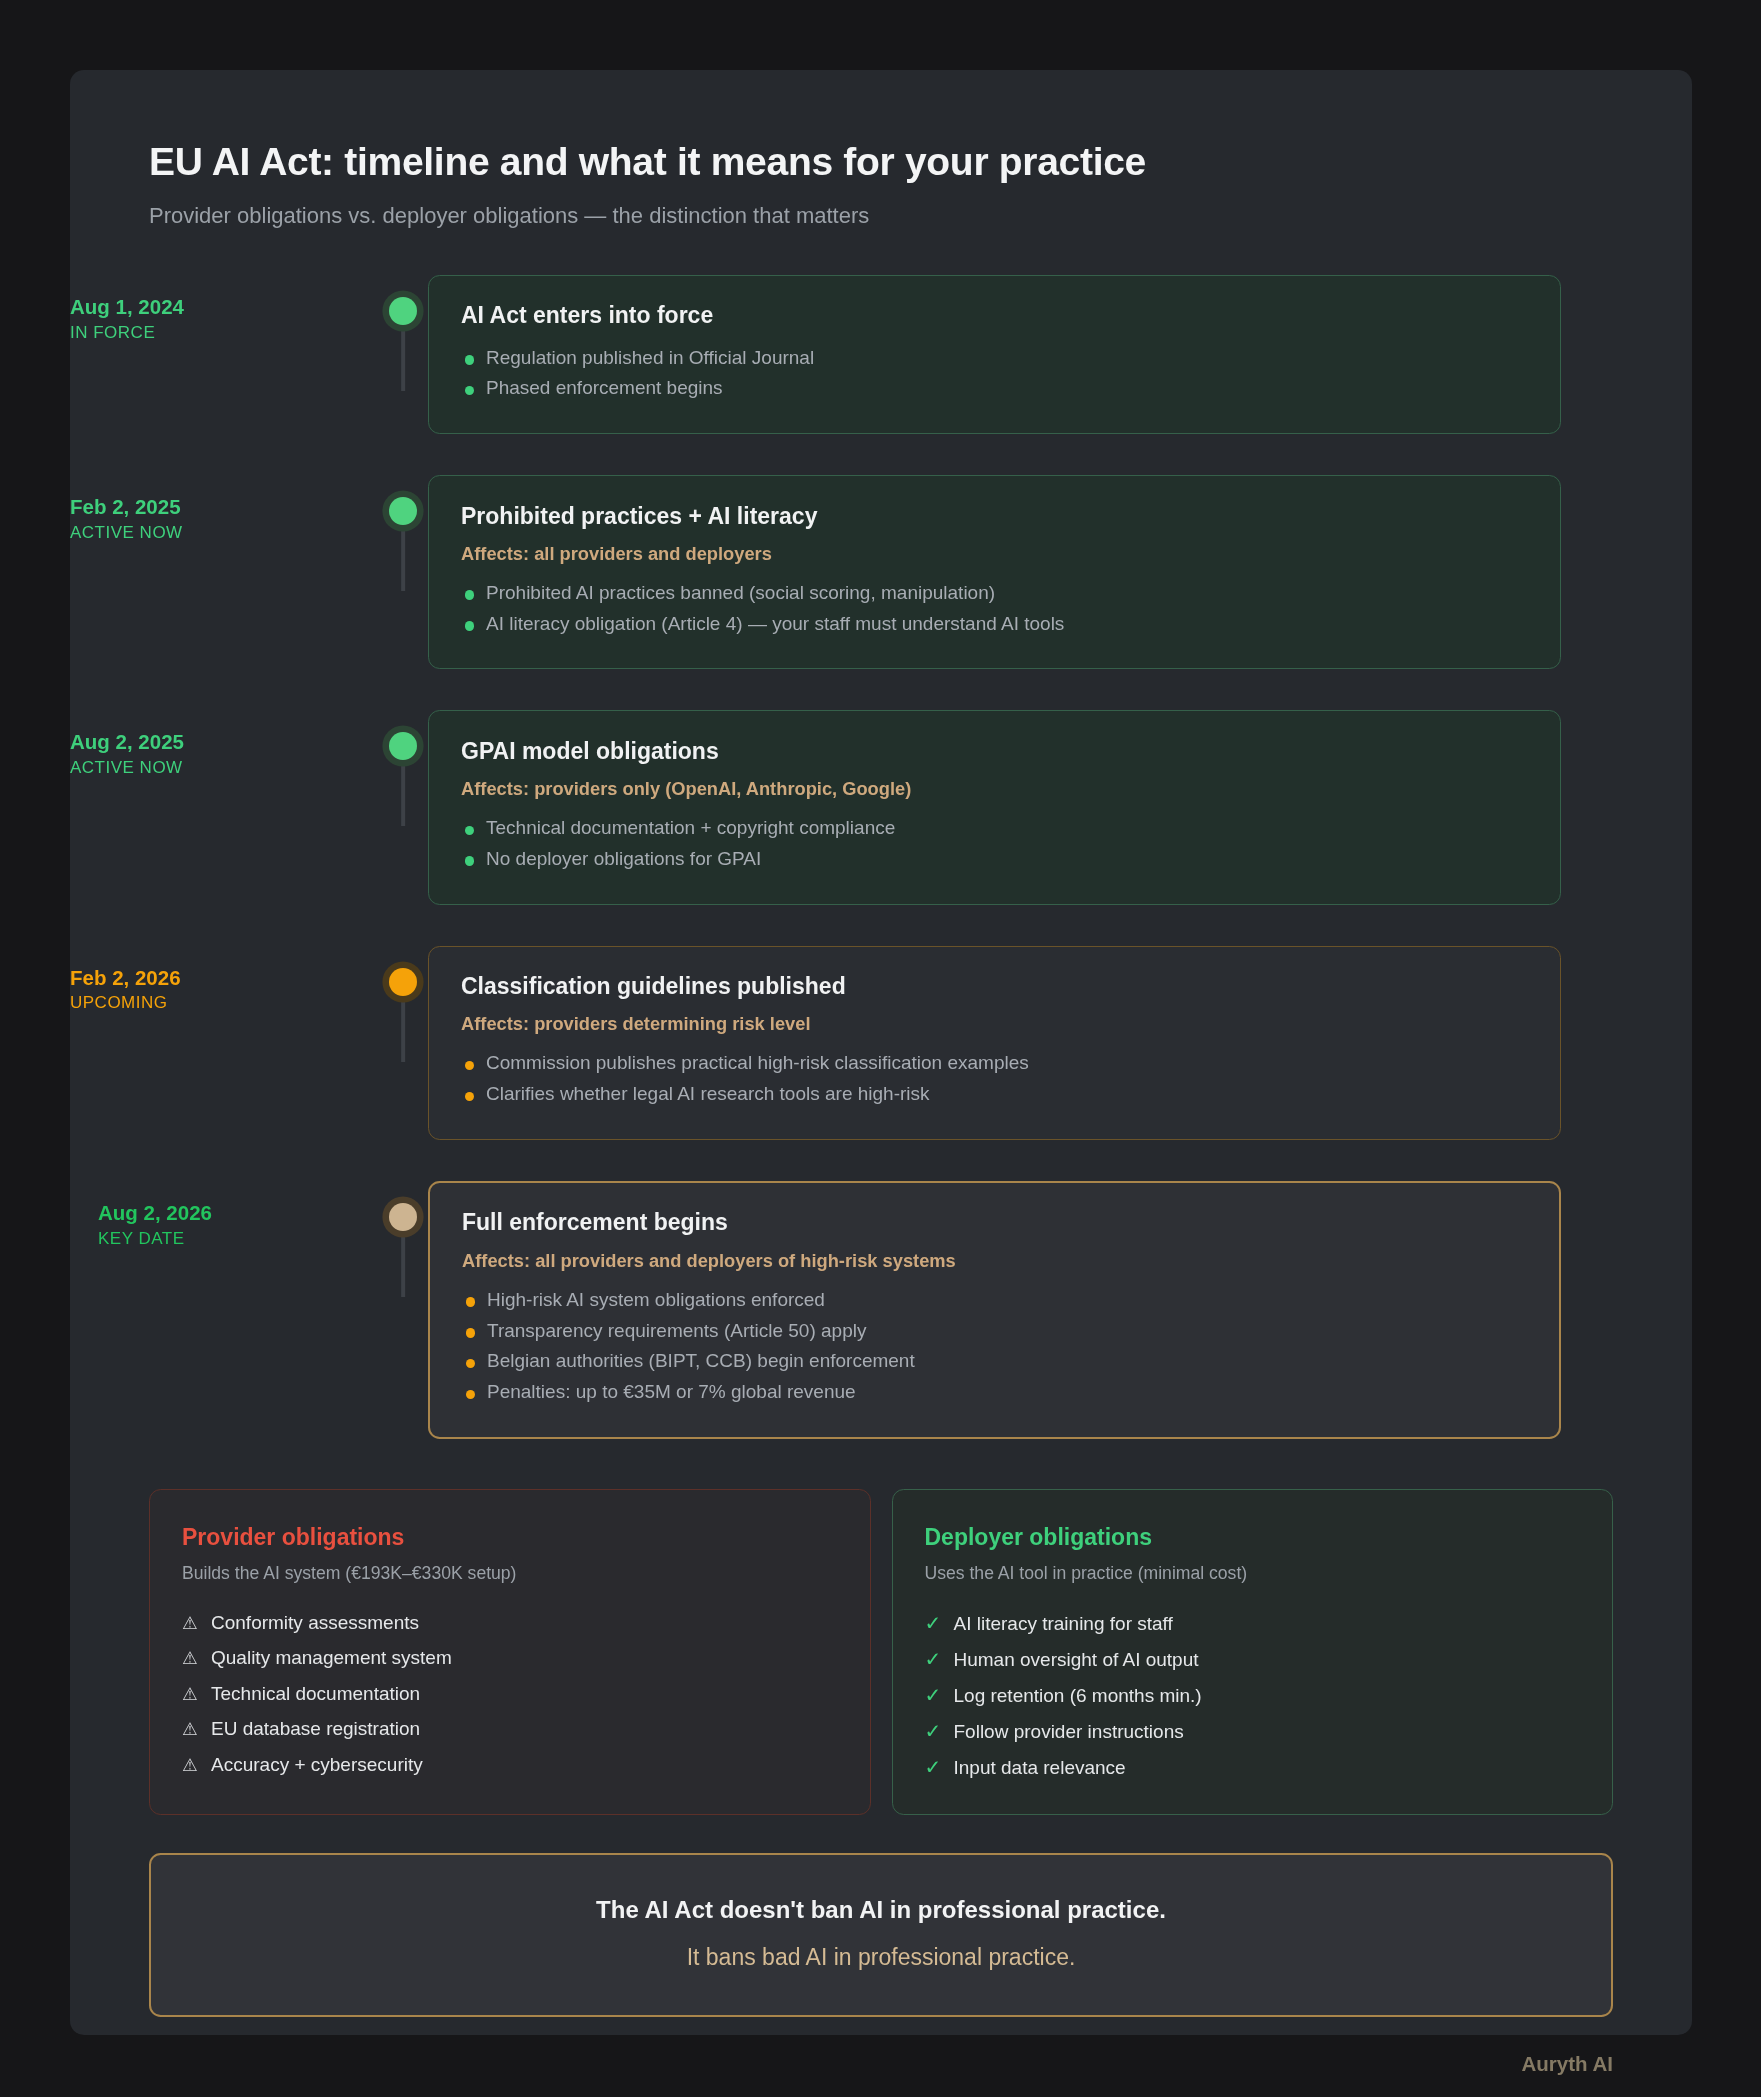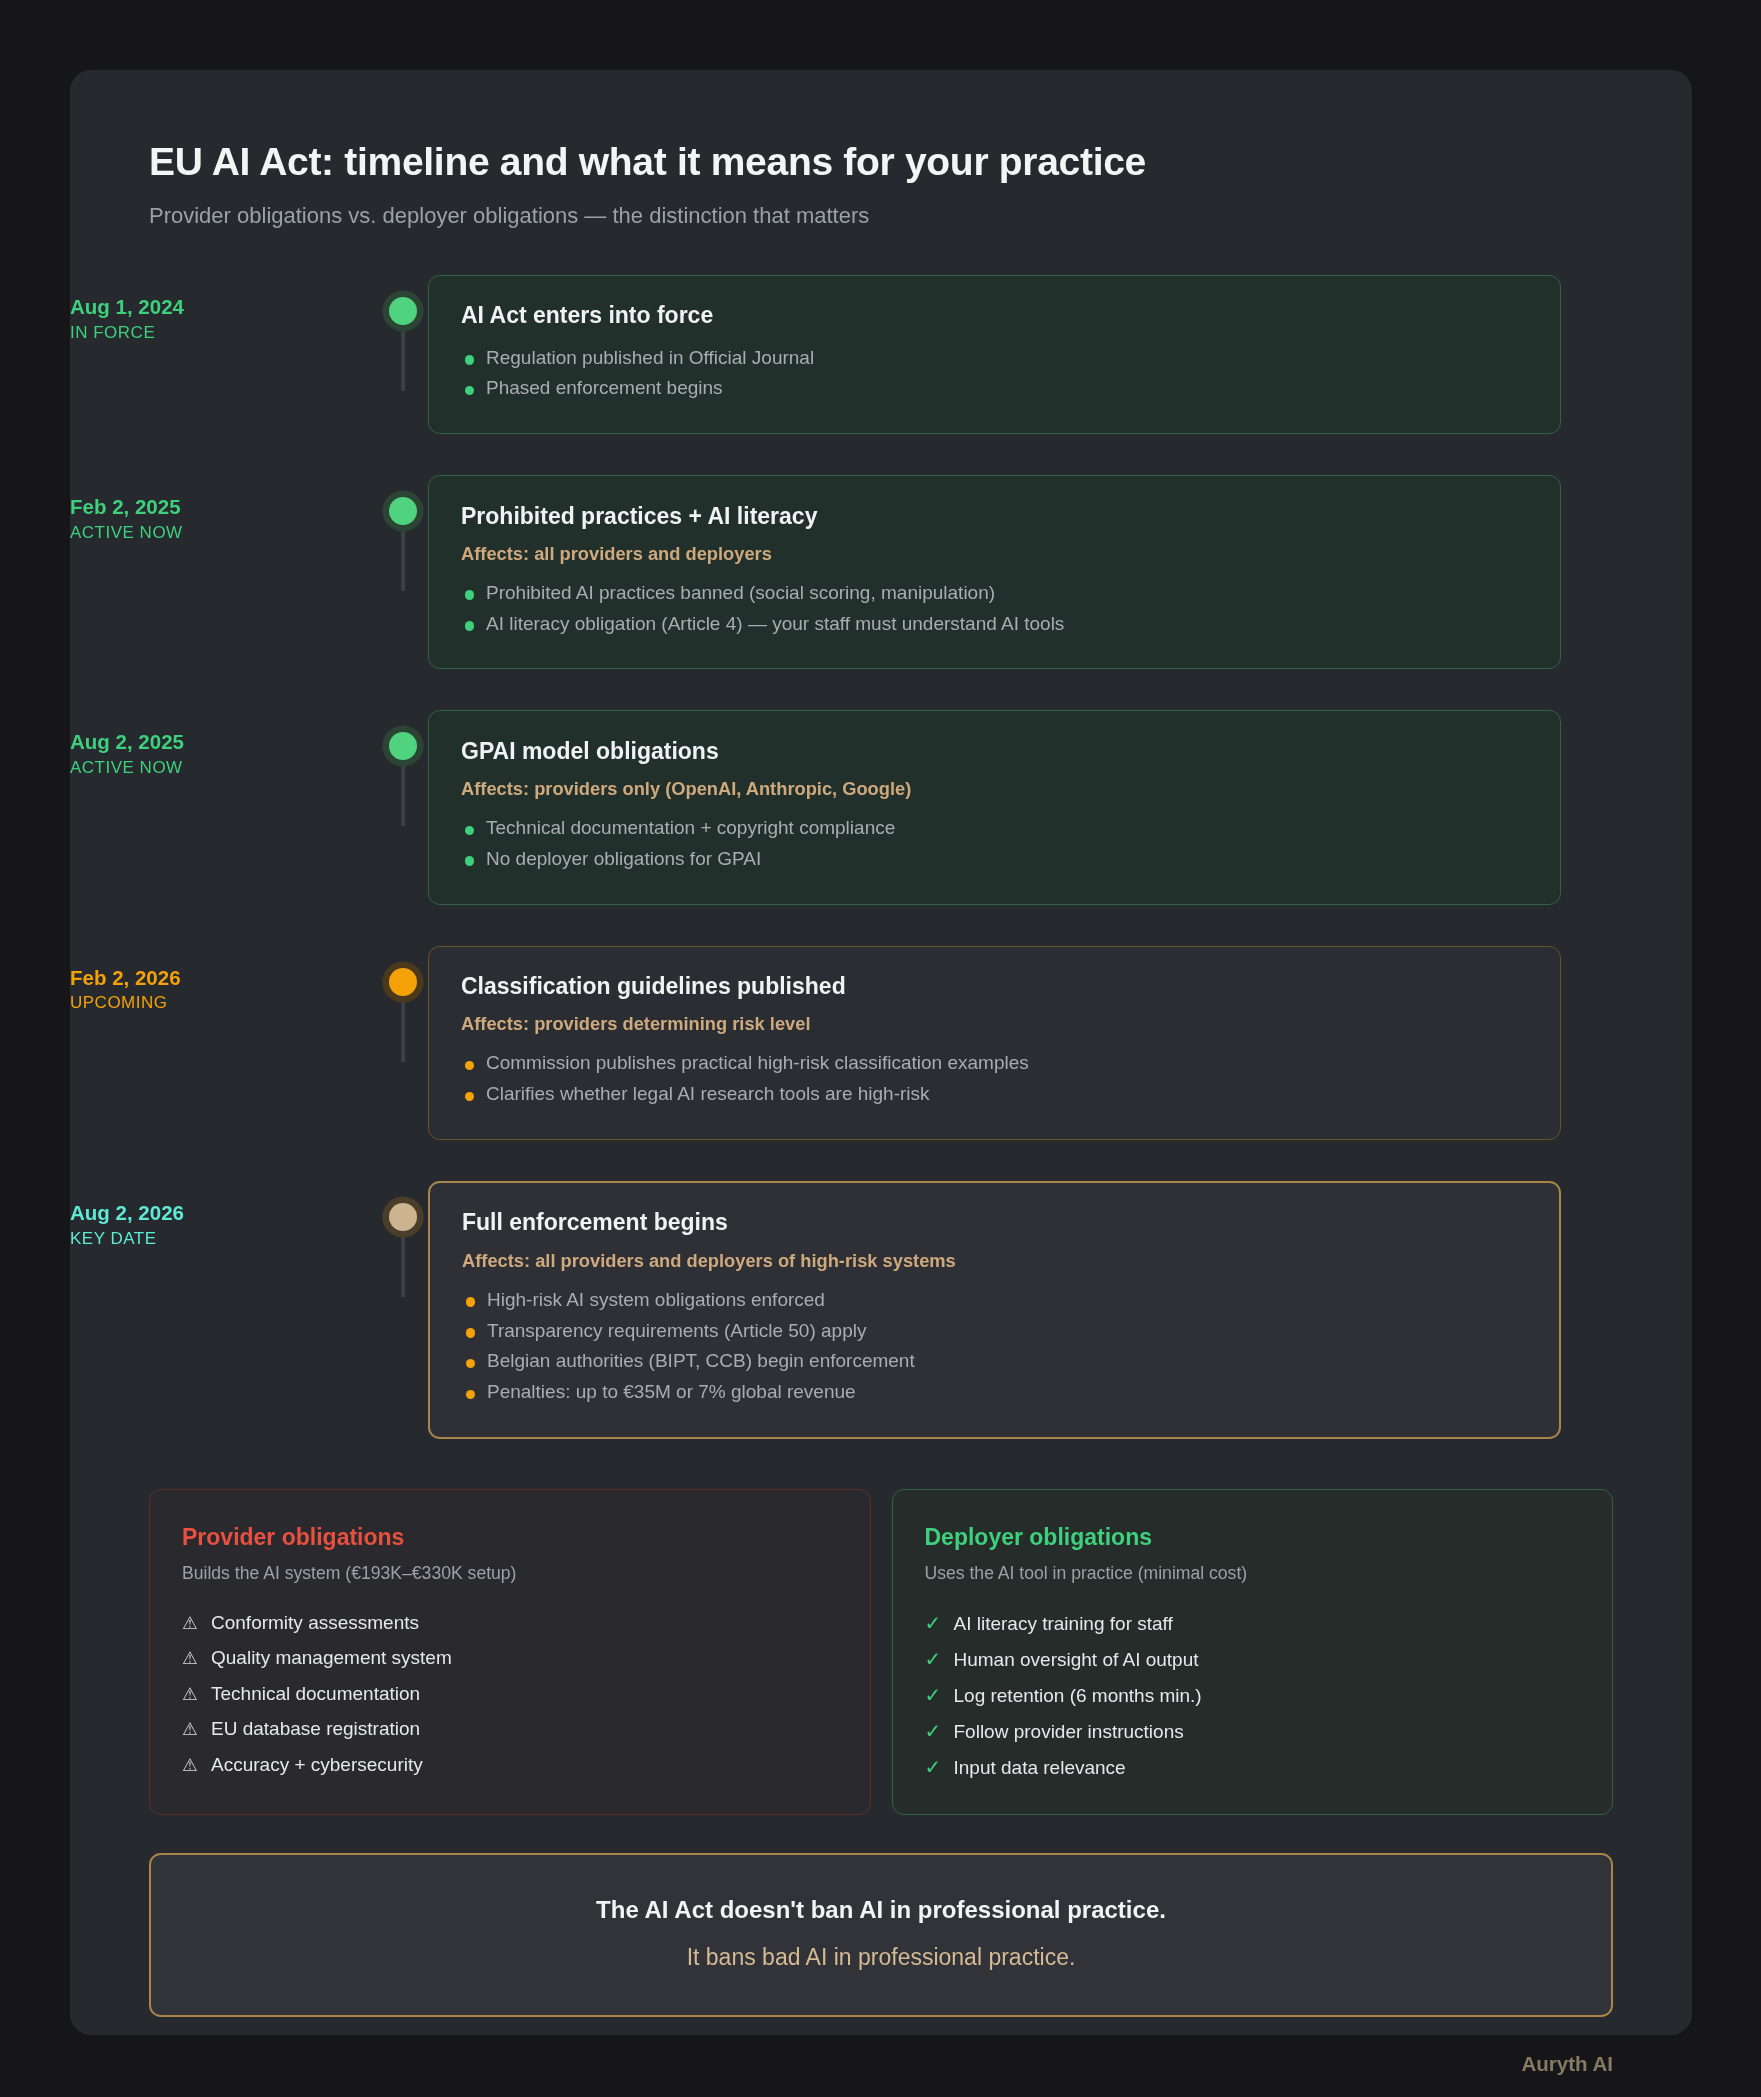--- a/index.html
+++ b/index.html
@@ -12,21 +12,21 @@
     -webkit-font-smoothing: antialiased;
   }
 
   .page {
     position: absolute;
     left: 70px;
     top: 70px;
     width: 1622px;
     height: 1965px;
     background: #26292e;
-    border-radius: 21px;
+    border-radius: 14px;
   }
 
   
   .header { padding: 70px 0 0 79px; }
   .title {
     font-size: 39px;
     font-weight: bold;
     color: #f3f4f5;
     letter-spacing: -0.3px;
   }
@@ -127,21 +127,21 @@
 
   
   .v-green .tl-date, .v-green .tl-status { color: #3ed07c; }
   .v-green .tl-dot { background: #4fd37f; box-shadow: 0 0 0 6.6px #2c4434; }
   .v-green .tl-card { background: #22302b; border: 1.5px solid #35604a; }
 
   .v-amber .tl-date, .v-amber .tl-status { color: #f5a209; }
   .v-amber .tl-dot { background: #f5a209; box-shadow: 0 0 0 6.6px #4a3a1b; }
   .v-amber .tl-card { background: #2a2d32; border: 1.5px solid #6a5329; }
 
-  .v-key .tl-date, .v-key .tl-status { color: #5eead4; }
+  .v-key .tl-date, .v-key .tl-status { color: #22c55e; padding-left: 28px; }
   .v-key .tl-dot { background: #cdb491; box-shadow: 0 0 0 6.6px #4a3d2a; }
   .v-key .tl-card { background: #2e3035; border: 2.2px solid #a9854b; }
 
   
   .obligations {
     display: flex;
     gap: 21px;
     margin: 50px 79px 0 79px;
   }
   .ob-card {

